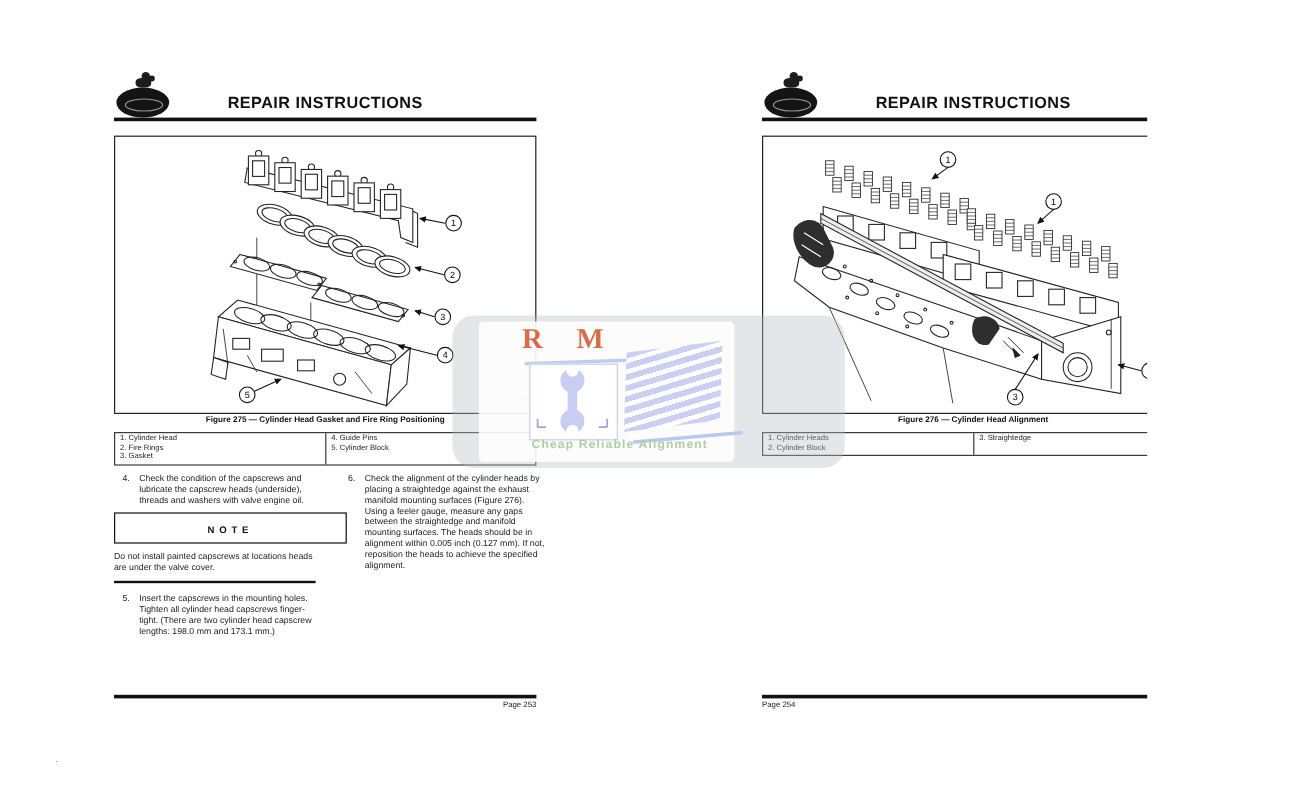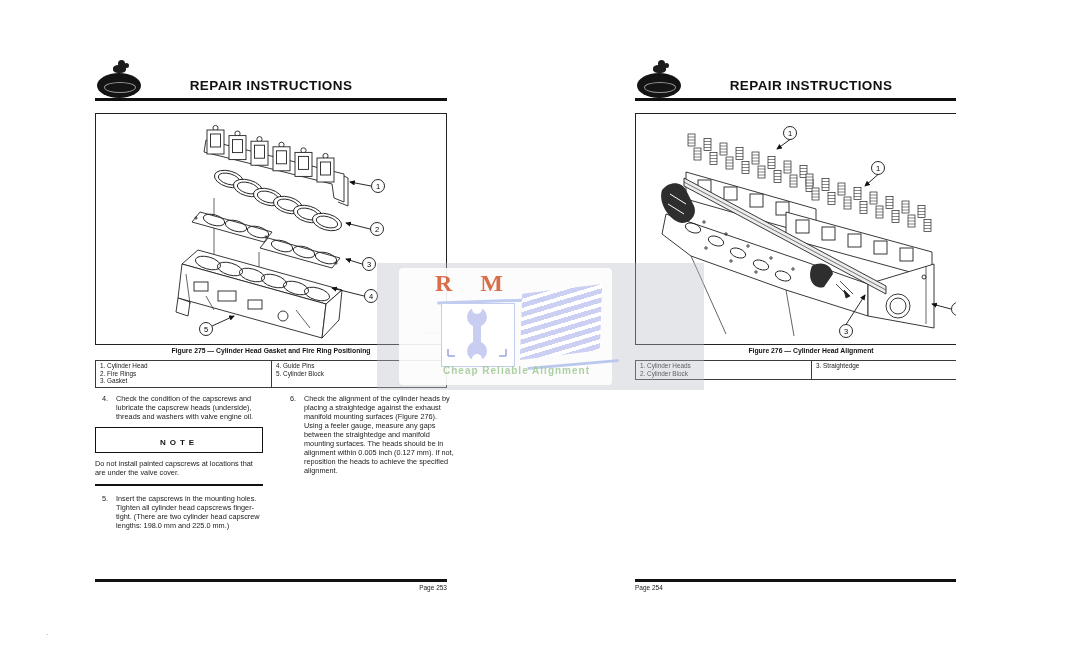--- a/index.html
+++ b/index.html
@@ -20,29 +20,29 @@
   .caption{width:352px;text-align:center;font-size:6.8px;font-weight:bold;color:#111;}
   .legend{width:350px;border:1px solid #3a3a3a;display:flex;background:#fff;}
   .legend .cell{width:50%;padding:1px 0 2px 4px;box-sizing:border-box;}
   .legend .cell+.cell{border-left:1px solid #3a3a3a;}
   .legend .cell div{font-size:6.4px;line-height:7.6px;color:#222;}
   
   .col{width:172px;}
   .step{display:flex;gap:4px;padding-left:7px;margin-bottom:6px;}
   .step .num{width:10px;flex:none;font-size:7.3px;line-height:9px;color:#222;}
   .step .txt{font-size:7.3px;line-height:9px;color:#222;}
-  .notebox{width:166px;border:1.5px solid #111;text-align:center;padding:3px 0;margin:4px 0 6px 0;}
+  .notebox{width:166px;border:1.5px solid #111;text-align:center;padding:3px 13px;margin:4px 0 6px 0;}
   .notebox span{font-size:8px;font-weight:bold;letter-spacing:4px;color:#111;}
   .notetxt{font-size:7.3px;line-height:9px;color:#222;}
   .notediv{width:168px;height:2px;background:#111;margin:7px 0 8px 0;}
   
   .foot-rule{width:352px;height:2.5px;background:#111;}
   .foot-page{width:352px;font-size:6.5px;color:#222;}
   
-  .wm{left:377px;top:263px;width:327px;height:127px;background:rgba(186,188,197,.38);border-radius:0;}
+  .wm{left:377px;top:263px;width:327px;height:127px;background:rgba(186,188,197,.38);border-radius:18px;}
   .wm .panel{position:absolute;left:22px;top:5px;width:213px;height:117px;background:rgba(255,255,255,.88);border-radius:4px;}
   .wm .rm{position:absolute;left:58px;top:7px;font-family:"Liberation Serif",serif;font-weight:bold;
           font-size:24px;letter-spacing:11px;color:#d4552a;opacity:.85;}
   .wm .swoosh1{position:absolute;left:60px;top:36px;width:152px;height:3px;background:#b9c8ec;border-radius:2px;
                transform:rotate(-2deg);opacity:.9;}
   .wm .wrenchbox{position:absolute;left:64px;top:40px;width:72px;height:62px;background:#fff;border:1px solid #c4cdf0;}
   .wm .book{position:absolute;left:144px;top:26px;width:80px;height:66px;
             background:repeating-linear-gradient(170deg,#c9cdf2 0 5px,#ffffff 5px 9px);
             transform:skewY(-9deg) rotate(2deg);opacity:.95;}
   .wm .swoosh2{position:absolute;left:150px;top:100px;width:92px;height:2.5px;background:#b9c8ec;
@@ -235,25 +235,25 @@
   </div>
 
   <div class="abs col" style="left:95px;top:394px;">
     <div class="step">
       <span class="num">4.</span>
       <span class="txt">Check the condition of the capscrews and lubricate the capscrew heads (underside), threads and washers with valve engine oil.</span>
     </div>
     <div class="notebox">
       <span>NOTE</span>
     </div>
-    <div class="notetxt" style="width:168px;">Do not install painted capscrews at locations that are under the valve cover.</div>
+    <div class="notetxt" style="width:168px;">Do not install painted capscrews at locations heads are under the valve cover.</div>
     <div class="notediv"></div>
     <div class="step">
       <span class="num">5.</span>
-      <span class="txt">Insert the capscrews in the mounting holes. Tighten all cylinder head capscrews finger-tight. (There are two cylinder head capscrew lengths: 198.0 mm and 225.0 mm.)</span>
+      <span class="txt">Insert the capscrews in the mounting holes. Tighten all cylinder head capscrews finger-tight. (There are two cylinder head capscrew lengths: 198.0 mm and 173.1 mm.)</span>
     </div>
   </div>
 
   <div class="abs col" style="left:283px;top:394px;">
     <div class="step">
       <span class="num">6.</span>
       <span class="txt">Check the alignment of the cylinder heads by placing a straightedge against the exhaust manifold mounting surfaces (Figure 276). Using a feeler gauge, measure any gaps between the straightedge and manifold mounting surfaces. The heads should be in alignment within 0.005 inch (0.127 mm). If not, reposition the heads to achieve the specified alignment.</span>
     </div>
   </div>
 

